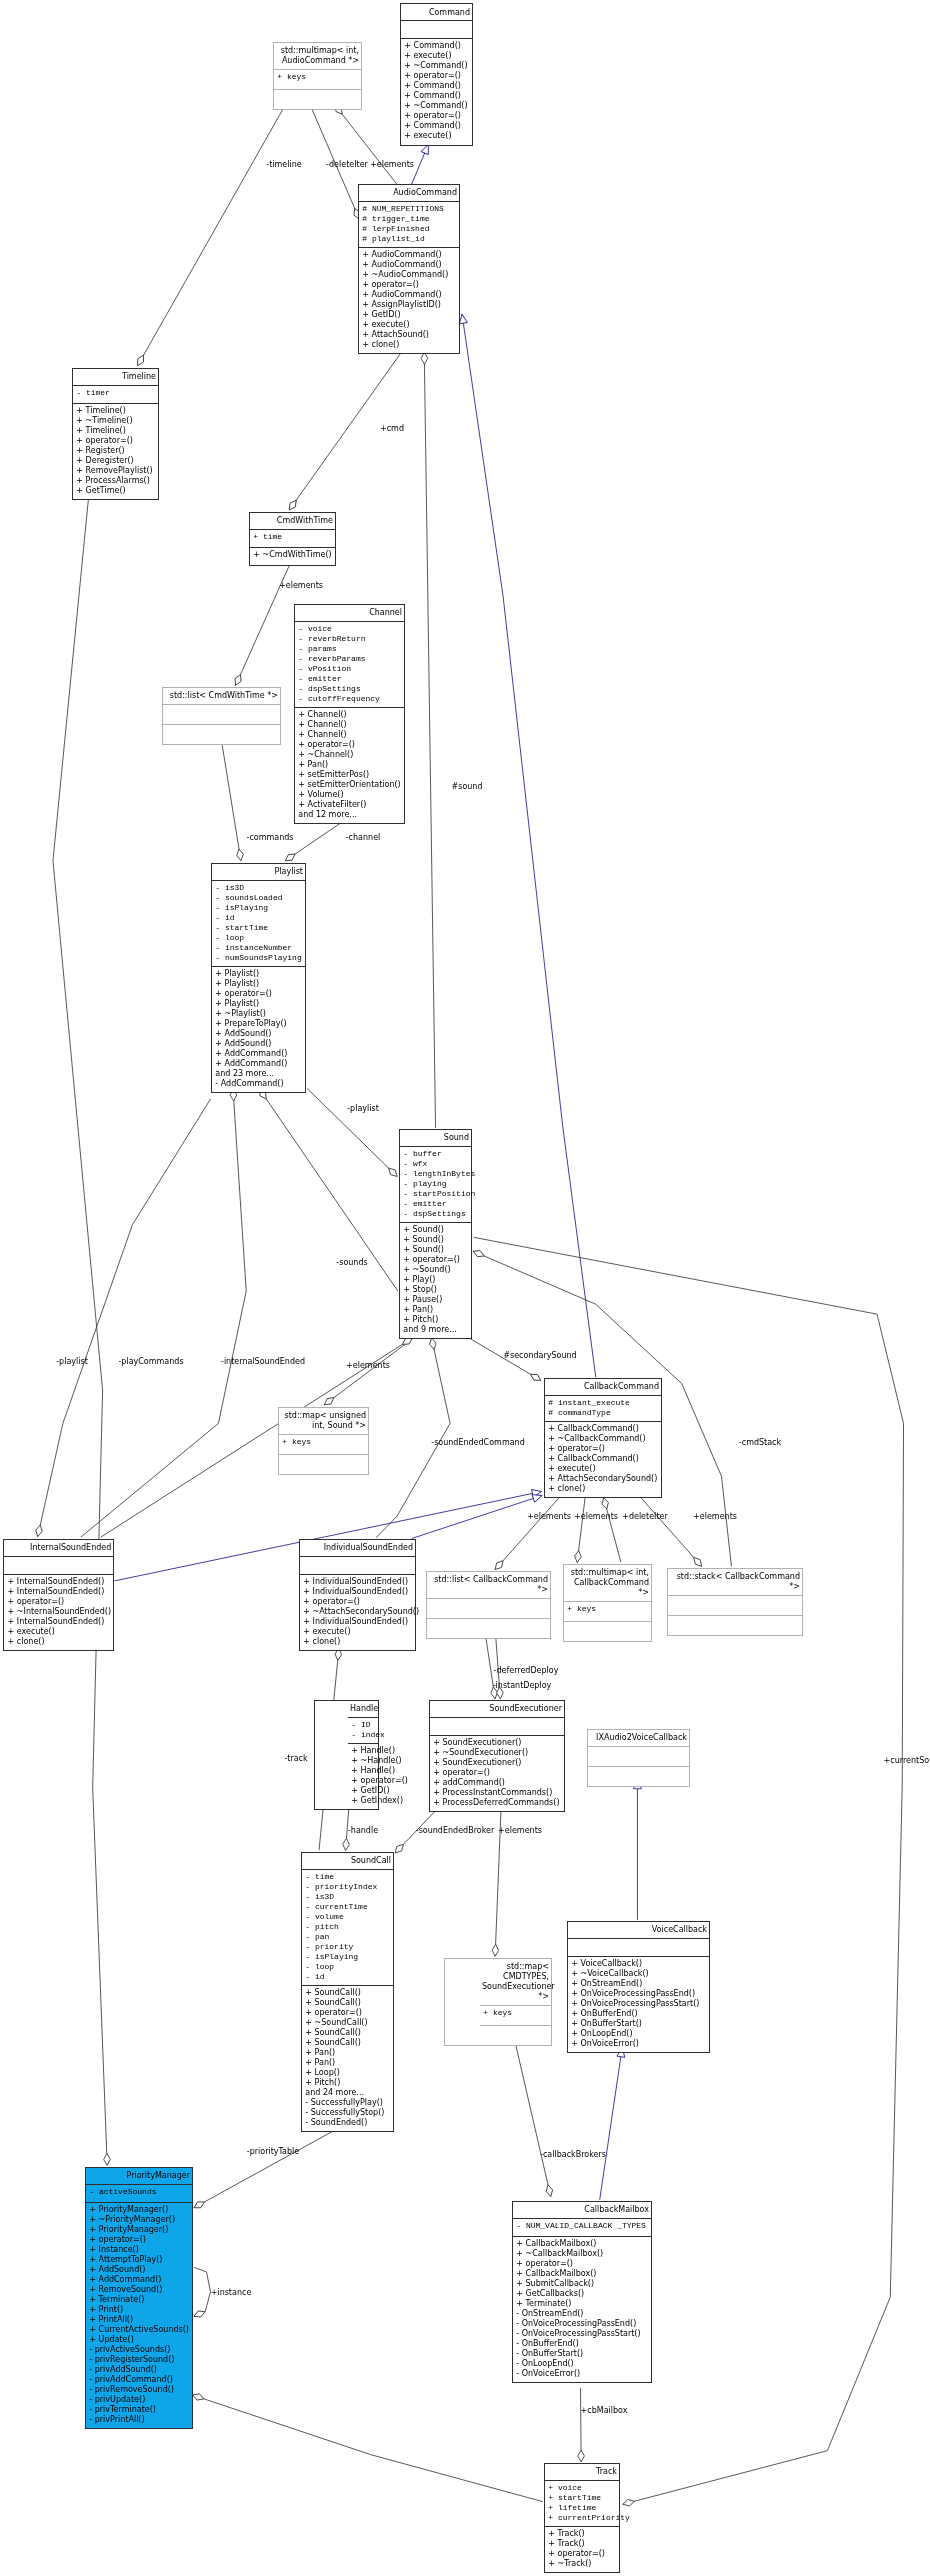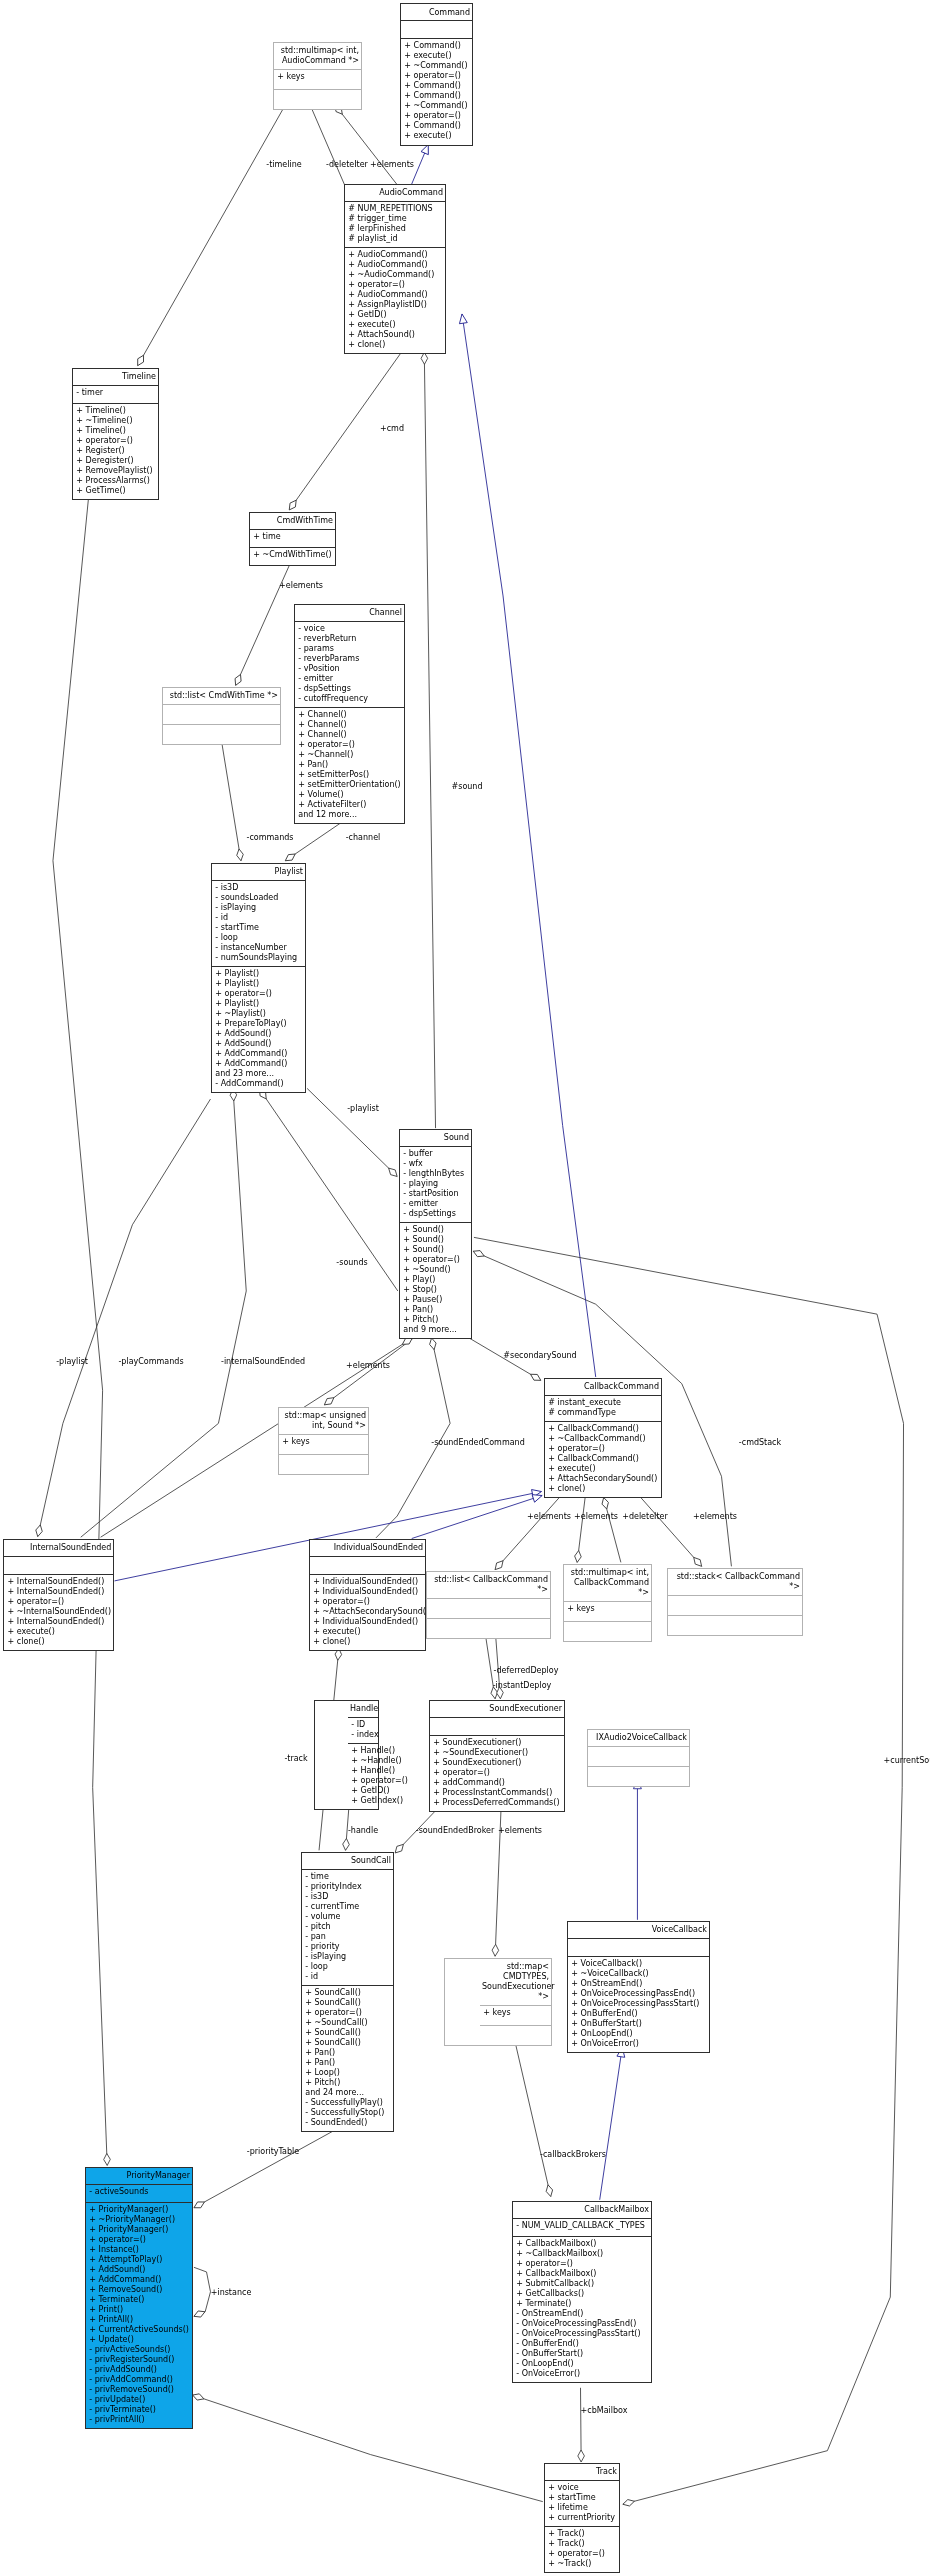--- a/index.html
+++ b/index.html
@@ -3,21 +3,21 @@
 <meta charset="utf-8">
 <style>
   html,body{margin:0;padding:0;background:#ffffff;}
   #diagram{position:relative;width:930px;height:2576px;background:#fff;overflow:hidden;
            font-family:"DejaVu Sans","Liberation Sans",sans-serif;color:#000;}
   #edge-layer{position:absolute;left:0;top:0;width:930px;height:2576px;}
   .uml-class{position:absolute;background:#fff;border:1.3px solid #2e2e2e;
              font-size:8px;line-height:10px;box-sizing:border-box;}
   .uml-class .title{text-align:right;padding:3.3px 2px 2.6px;border-bottom:1.3px solid #2e2e2e;}
   .uml-class .sec{padding:2px 2px 3.3px 3.3px;min-height:12px;}
-  .uml-class .sec.attrs{border-bottom:1.3px solid #2e2e2e;}
+  .uml-class .sec.attrs{border-bottom:1.3px solid #2e2e2e;font-family:Liberation Mono, monospace;}
   .uml-class.container{border:0.7px solid #b2b2b2;}
   .uml-class.container .title{border-bottom:0.7px solid #b2b2b2;}
   .uml-class.container .sec{min-height:14px;}
   .uml-class.container .sec.attrs{border-bottom:0.7px solid #b2b2b2;}
   .uml-class.highlight{background:#0ea5e9;}
   .row{white-space:nowrap;}
   .edge-label{position:absolute;transform:translate(-50%,-50%);font-size:8px;white-space:nowrap;}
 </style>
 </head>
 <body>
@@ -121,21 +121,21 @@
         <div class="row">+ execute()</div>
       </div>
     </div>
     <div class="uml-class container" style="left: 273px; top: 42px; width: 89px;">
       <div class="title">std::multimap&lt; int, AudioCommand *&gt;</div>
       <div class="sec attrs">
         <div class="row">+ keys</div>
       </div>
       <div class="sec methods"></div>
     </div>
-    <div class="uml-class " style="left: 344px; top: 184px; width: 102px;">
+    <div class="uml-class " style="left: 358px; top: 184px; width: 102px;">
       <div class="title">AudioCommand</div>
       <div class="sec attrs">
         <div class="row"># NUM_REPETITIONS</div>
         <div class="row"># trigger_time</div>
         <div class="row"># lerpFinished</div>
         <div class="row"># playlist_id</div>
       </div>
       <div class="sec methods">
         <div class="row">+ AudioCommand()</div>
         <div class="row">+ AudioCommand()</div>
@@ -287,21 +287,21 @@
       <div class="sec methods">
         <div class="row">+ InternalSoundEnded()</div>
         <div class="row">+ InternalSoundEnded()</div>
         <div class="row">+ operator=()</div>
         <div class="row">+ ~InternalSoundEnded()</div>
         <div class="row">+ InternalSoundEnded()</div>
         <div class="row">+ execute()</div>
         <div class="row">+ clone()</div>
       </div>
     </div>
-    <div class="uml-class " style="left: 299px; top: 1539px; width: 117px; margin-left: 10px;">
+    <div class="uml-class " style="left: 299px; top: 1539px; width: 117px;">
       <div class="title">IndividualSoundEnded</div>
       <div class="sec attrs"></div>
       <div class="sec methods">
         <div class="row">+ IndividualSoundEnded()</div>
         <div class="row">+ IndividualSoundEnded()</div>
         <div class="row">+ operator=()</div>
         <div class="row">+ ~AttachSecondarySound()</div>
         <div class="row">+ IndividualSoundEnded()</div>
         <div class="row">+ execute()</div>
         <div class="row">+ clone()</div>

